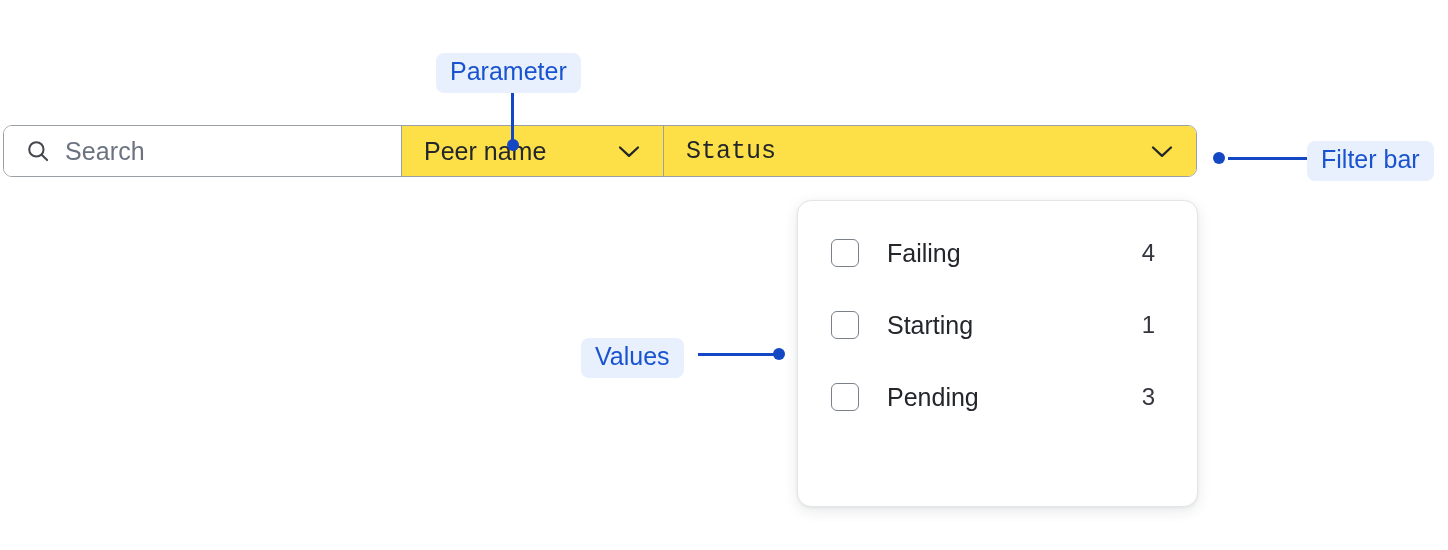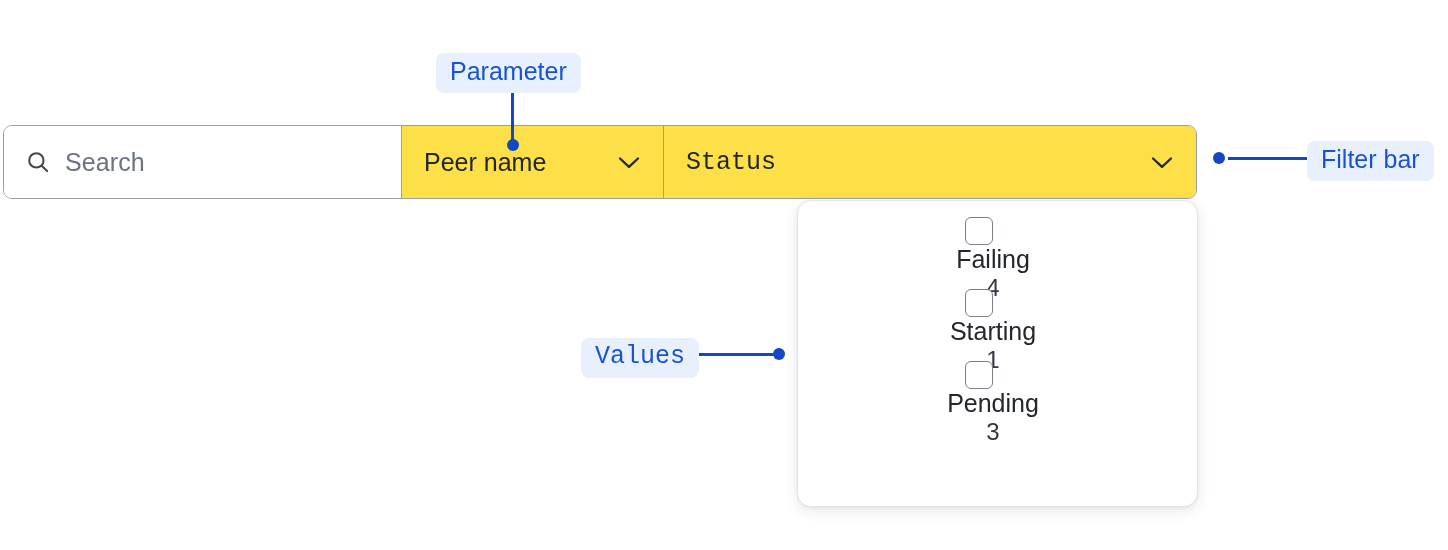--- a/index.html
+++ b/index.html
@@ -15,21 +15,21 @@
     font-family: "Liberation Sans", sans-serif;
     -webkit-font-smoothing: antialiased;
   }
 
   
   #filter-bar {
     position: absolute;
     left: 3px;
     top: 125px;
     width: 1194px;
-    height: 74px;
+    height: 52px;
     display: flex;
     align-items: stretch;
     border: 1.5px solid #9aa0a6;
     border-radius: 9px;
     box-sizing: border-box;
     background: #ffffff;
     overflow: hidden;
   }
 
   .search-cell {
@@ -96,21 +96,20 @@
     box-shadow: 0 4px 14px rgba(30,35,45,0.10), 0 1px 3px rgba(30,35,45,0.06);
     padding: 16px 0 0 0;
   }
   .opt-row {
     height: 72px;
     display: flex;
     align-items: center;
     padding: 0 42px 0 33px;
     box-sizing: border-box;
     cursor: pointer;
-    flex-direction: column;
   }
   .opt-check {
     width: 28px;
     height: 28px;
     flex: 0 0 28px;
     border: 1.6px solid #7a808a;
     border-radius: 6px;
     background: #ffffff;
     box-sizing: border-box;
     margin-right: 28px;
@@ -135,21 +134,21 @@
     color: #1a53d0;
     font-size: 25px;
     border-radius: 8px;
     padding: 6px 14px 9px 14px;
     white-space: nowrap;
     box-sizing: border-box;
     line-height: 1.0;
   }
   #anno-parameter { left: 436px; top: 17px; margin-top: 36px; }
   #anno-filterbar { left: 1307px; top: 141px; }
-  #anno-values    { left: 581px; top: 338px; font-family: Liberation Mono, monospace; }
+  #anno-values    { left: 581px; top: 338px; }
 
   .conn-line {
     position: absolute;
     background: #1447c4;
   }
   .conn-dot {
     position: absolute;
     width: 12px;
     height: 12px;
     border-radius: 50%;

